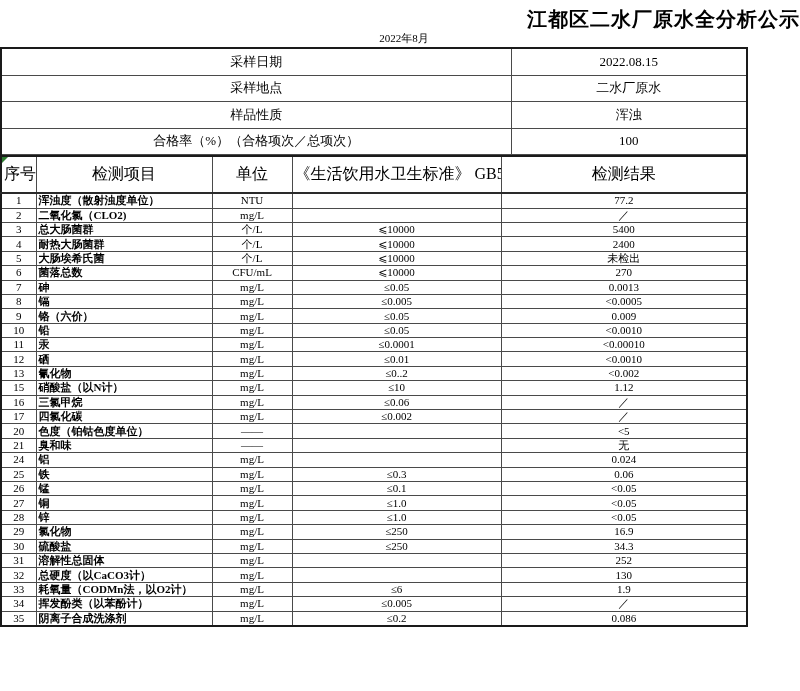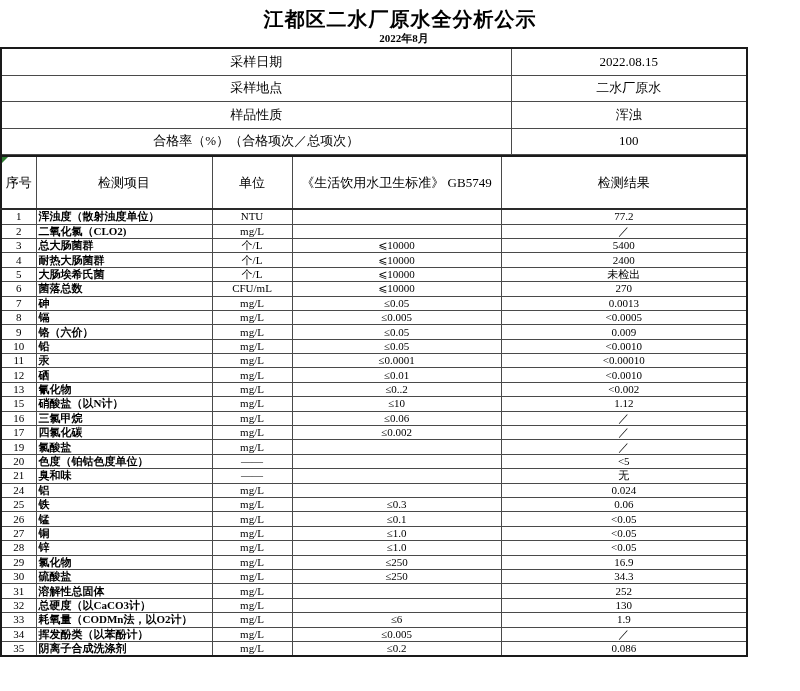--- a/index.html
+++ b/index.html
@@ -4,37 +4,37 @@
 <style>
   html,body{margin:0;padding:0;}
   body{
     width:800px;height:691px;
     background:#ffffff;color:#000;
     font-family:"Liberation Serif","DejaVu Serif",serif;
     overflow:hidden;
   }
   .page{position:relative;width:800px;height:691px;}
   .page-title{
-    text-align:center;font-size:20px;font-weight:bold;
+    text-align:right;font-size:20px;font-weight:bold;
     margin:6px 0 0 0;letter-spacing:1px;line-height:1.3;
   }
   .page-subtitle{
-    text-align:center;font-size:11px;font-weight:bold;
+    text-align:center;font-size:11px;font-weight:normal;
     margin:0 0 2px 8px;line-height:1.2;
   }
   table{border-collapse:collapse;table-layout:fixed;}
   .info-table{width:746px;border:2px solid #1a1a1a;border-bottom:none;}
   .info-table td{
     border:1px solid #4a4a4a;height:25.5px;padding:0 2px;
     text-align:center;font-size:13px;white-space:nowrap;overflow:hidden;
   }
   .main-table{width:746px;border:2px solid #1a1a1a;}
   .main-table th{
     border:1px solid #4a4a4a;border-bottom:2px solid #2a2a2a;
-    height:27px;padding:12px 2px;font-size:13px;font-weight:normal;
+    height:27px;padding:4px 2px;font-size:16px;font-weight:normal;
     position:relative;white-space:nowrap;overflow:hidden;
   }
   .main-table td{
     border:1px solid #4a4a4a;height:13.4px;line-height:13px;
     padding:0 2px;font-size:11px;white-space:nowrap;overflow:hidden;
   }
   td.c,th.c{text-align:center;}
   td.l{text-align:left;font-weight:bold;}
   .corner-triangle{
     position:absolute;top:0;left:0;width:0;height:0;
@@ -201,27 +201,20 @@
     <td class="c">／</td>
   </tr>
         <tr>
     <td class="c">17</td>
     <td class="l">四氯化碳</td>
     <td class="c">mg/L</td>
     <td class="c">≤0.002</td>
     <td class="c">／</td>
   </tr>
         <tr>
-    <td class="c">19</td>
-    <td class="l">氯酸盐</td>
-    <td class="c">mg/L</td>
-    <td class="c"></td>
-    <td class="c">／</td>
-  </tr>
-        <tr>
     <td class="c">20</td>
     <td class="l">色度（铂钴色度单位）</td>
     <td class="c">——</td>
     <td class="c"></td>
     <td class="c">&lt;5</td>
   </tr>
         <tr>
     <td class="c">21</td>
     <td class="l">臭和味</td>
     <td class="c">——</td>

